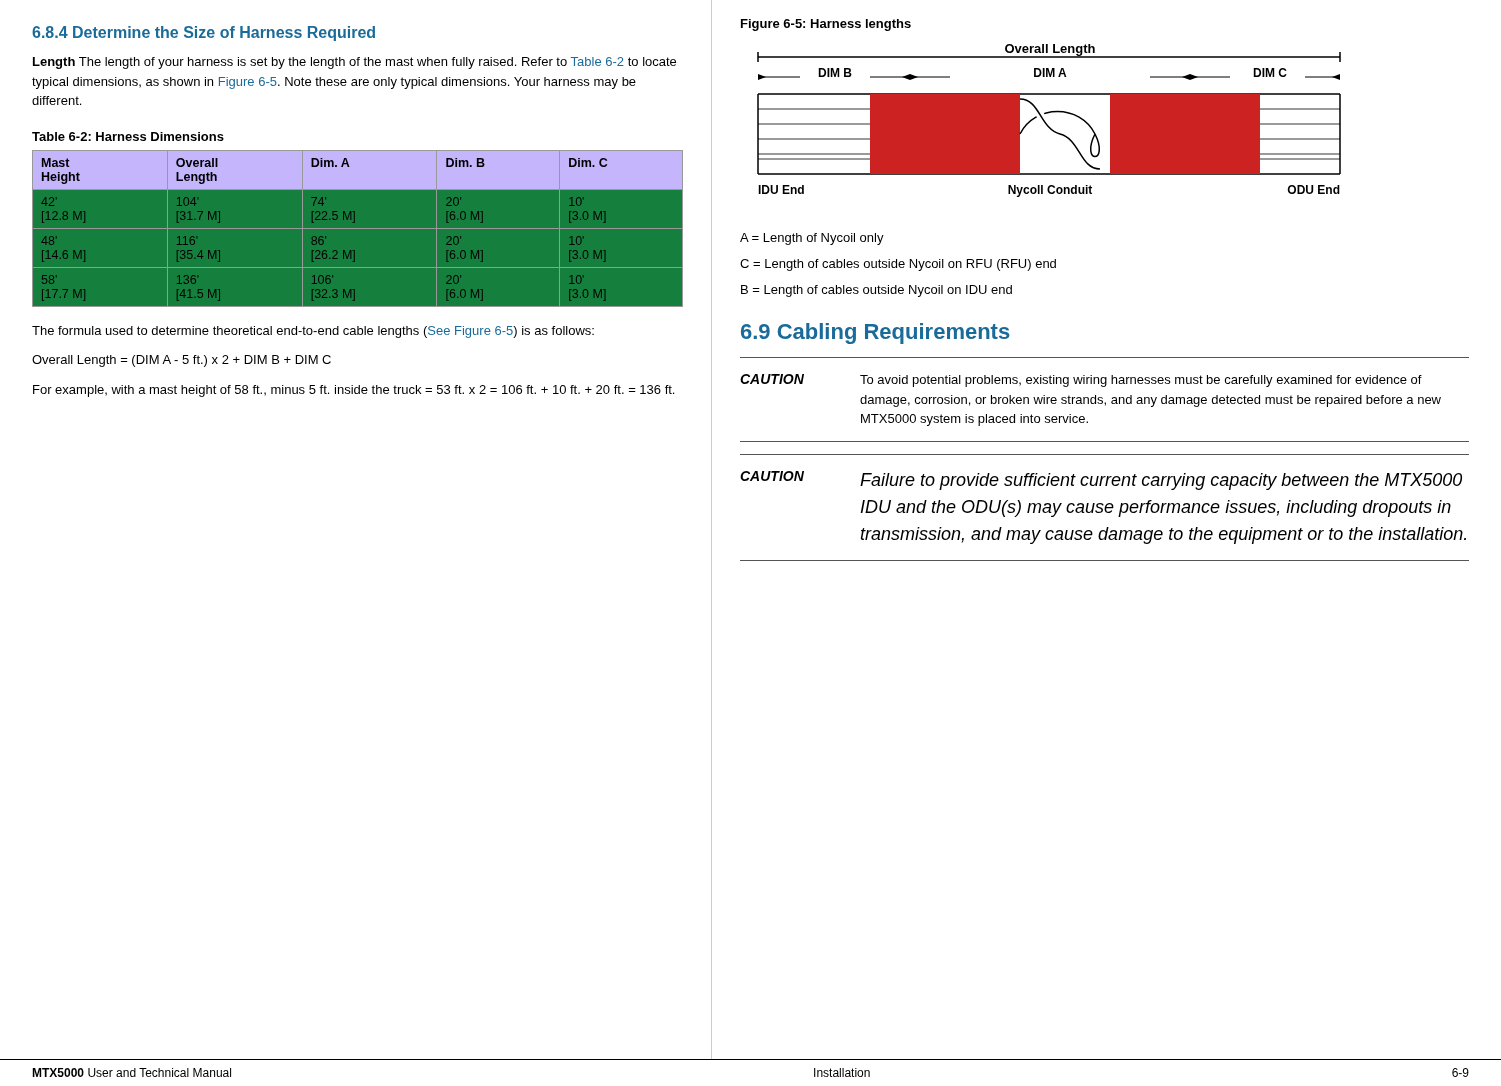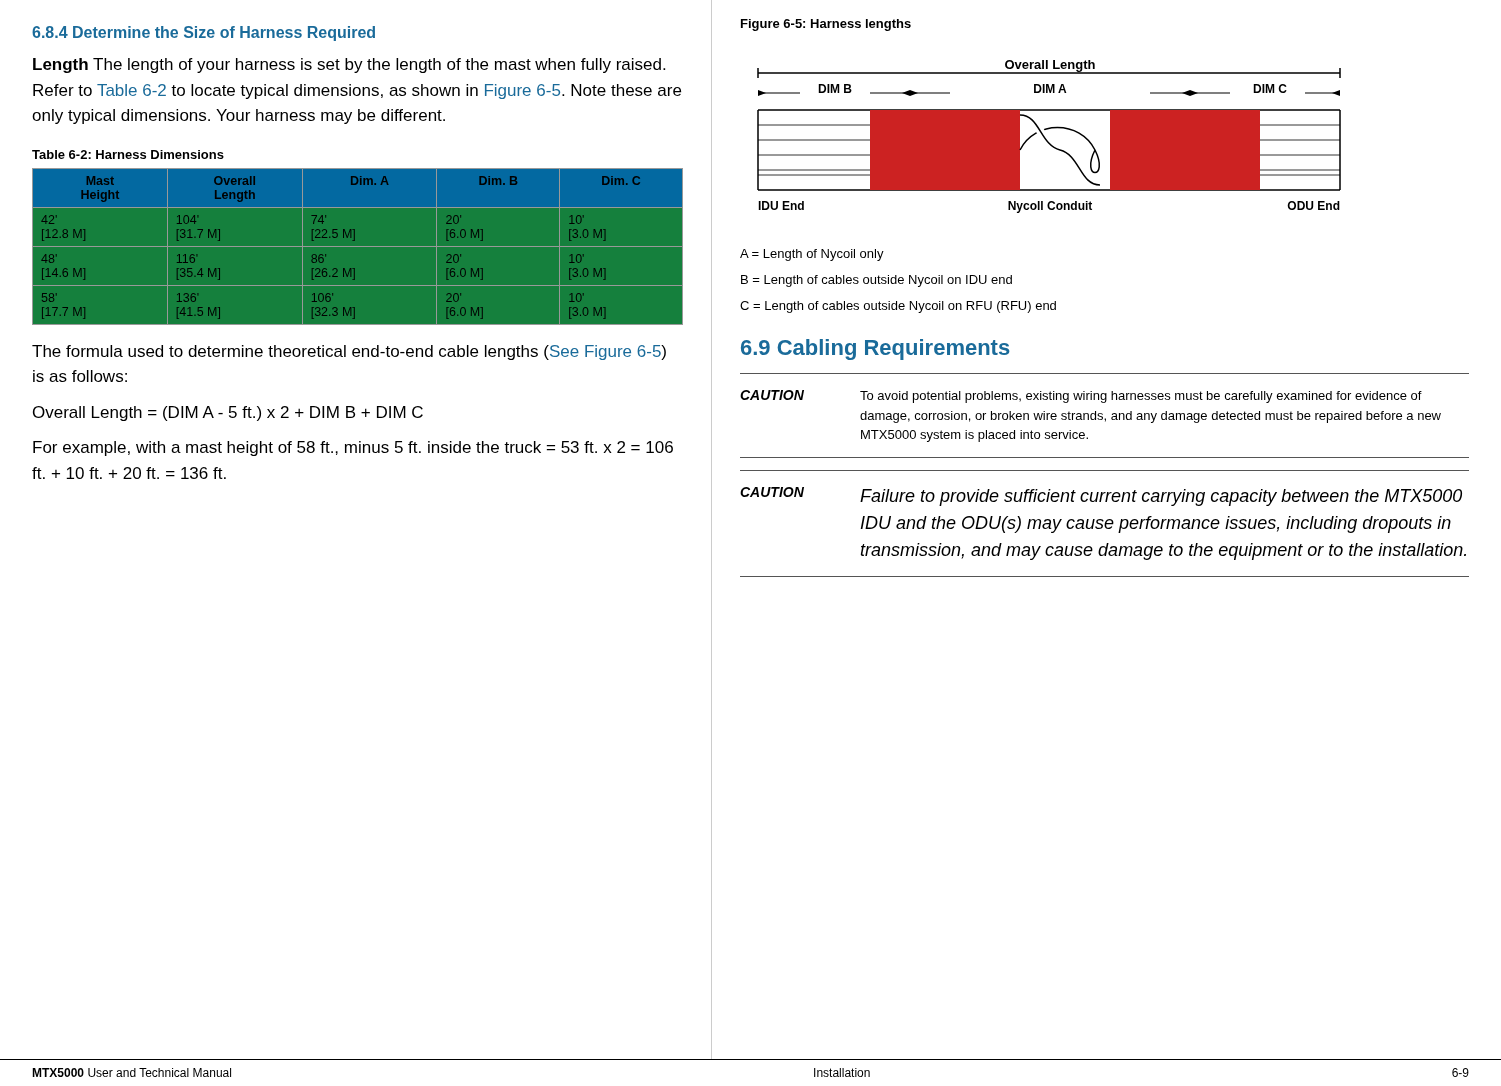--- a/index.html
+++ b/index.html
@@ -38,21 +38,21 @@
       font-size: 12px;
     }
     
     .section-heading {
       color: #1a6b9a;
       font-size: 16px;
       font-weight: bold;
       margin-bottom: 10px;
     }
     .body-text {
-      font-size: 17px;
+      font-size: 13px;
       line-height: 1.5;
       margin-bottom: 10px;
     }
     .body-text a, .link-text {
       color: #1a6b9a;
       text-decoration: none;
     }
     .bold-term {
       font-weight: bold;
     }
@@ -67,32 +67,32 @@
       font-size: 12.5px;
       margin-bottom: 14px;
     }
     table.dims-table th, table.dims-table td {
       border: 1px solid #999;
       padding: 5px 8px;
       text-align: left;
       vertical-align: top;
     }
     table.dims-table th {
-      background: #0369a1;
-      font-weight: bold;
-      text-align: center;
+      background: #c4b5fd;
+      font-weight: bold;
+      text-align: left;
     }
     table.dims-table td {
       background: #15803d;
     }
     
     .figure-title {
       font-size: 13px;
       font-weight: bold;
-      margin-bottom: 24px;
+      margin-bottom: 8px;
     }
     .caution-block {
       display: flex;
       align-items: flex-start;
       border-top: 1.5px solid #555;
       border-bottom: 1.5px solid #555;
       padding: 12px 0;
       margin: 12px 0;
     }
     .caution-label {
@@ -266,22 +266,22 @@
           <path d="M 280 60 C 300 60, 300 90, 320 95 C 340 100, 340 130, 360 130" stroke="#fff" stroke-width="8" fill="none"></path>
           <path d="M 280 60 C 300 60, 300 90, 320 95 C 340 100, 340 130, 360 130" stroke="#000" stroke-width="1.5" fill="none"></path>
 
           <text x="18" y="155" text-anchor="start" font-size="12" font-weight="bold" font-family="Arial">IDU End</text>
           <text x="310" y="155" text-anchor="middle" font-size="12" font-weight="bold" font-family="Arial">Nycoll Conduit</text>
           <text x="600" y="155" text-anchor="end" font-size="12" font-weight="bold" font-family="Arial">ODU End</text>
         </svg>
       </div>
 
       <p class="legend-text">A = Length of Nycoil only</p>
+      <p class="legend-text">C = Length of cables outside Nycoil on RFU (RFU) end</p>
       <p class="legend-text">B = Length of cables outside Nycoil on IDU end</p>
-      <p class="legend-text">C = Length of cables outside Nycoil on RFU (RFU) end</p>
 
       <div class="section-69-heading">6.9     Cabling Requirements</div>
 
       <div class="caution-block">
         <div class="caution-label">CAUTION</div>
         <div class="caution-text">To avoid potential problems, existing wiring harnesses must be carefully examined for evidence of damage, corrosion, or broken wire strands, and any damage detected must be repaired before a new MTX5000 system is placed into service.</div>
       </div>
 
       <div class="caution-block">
         <div class="caution-label">CAUTION</div>

